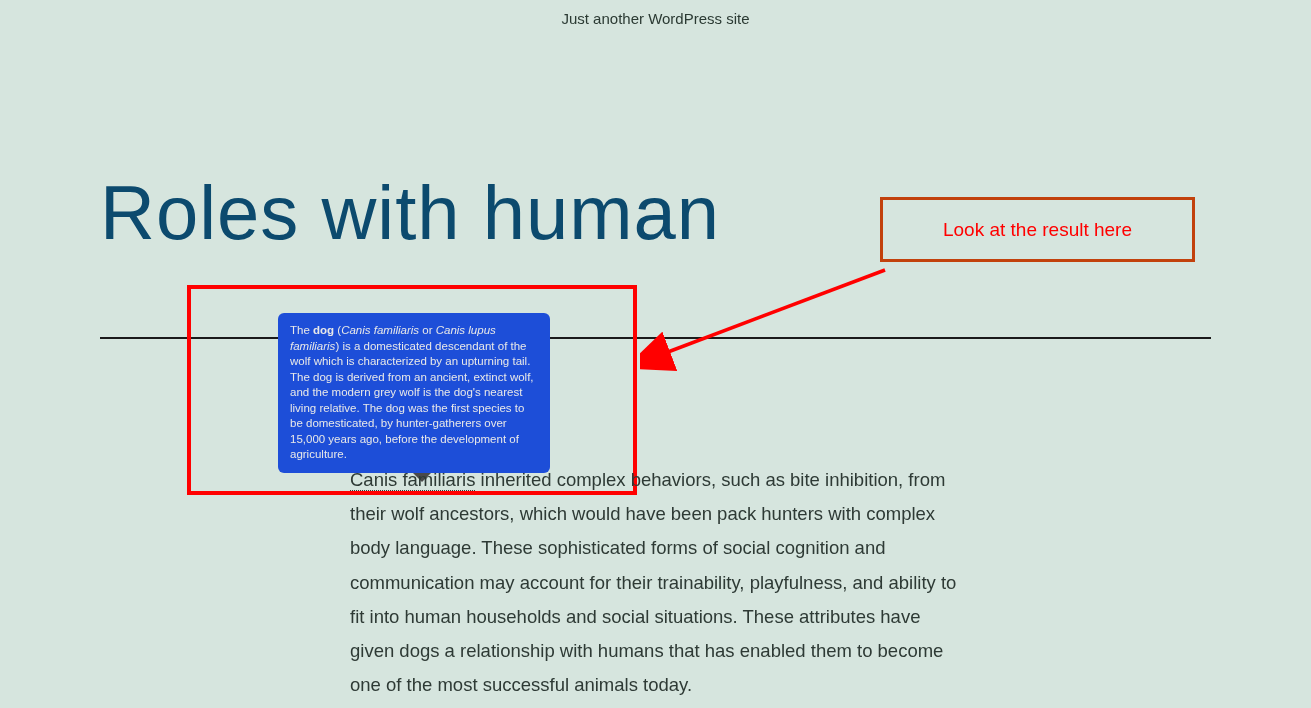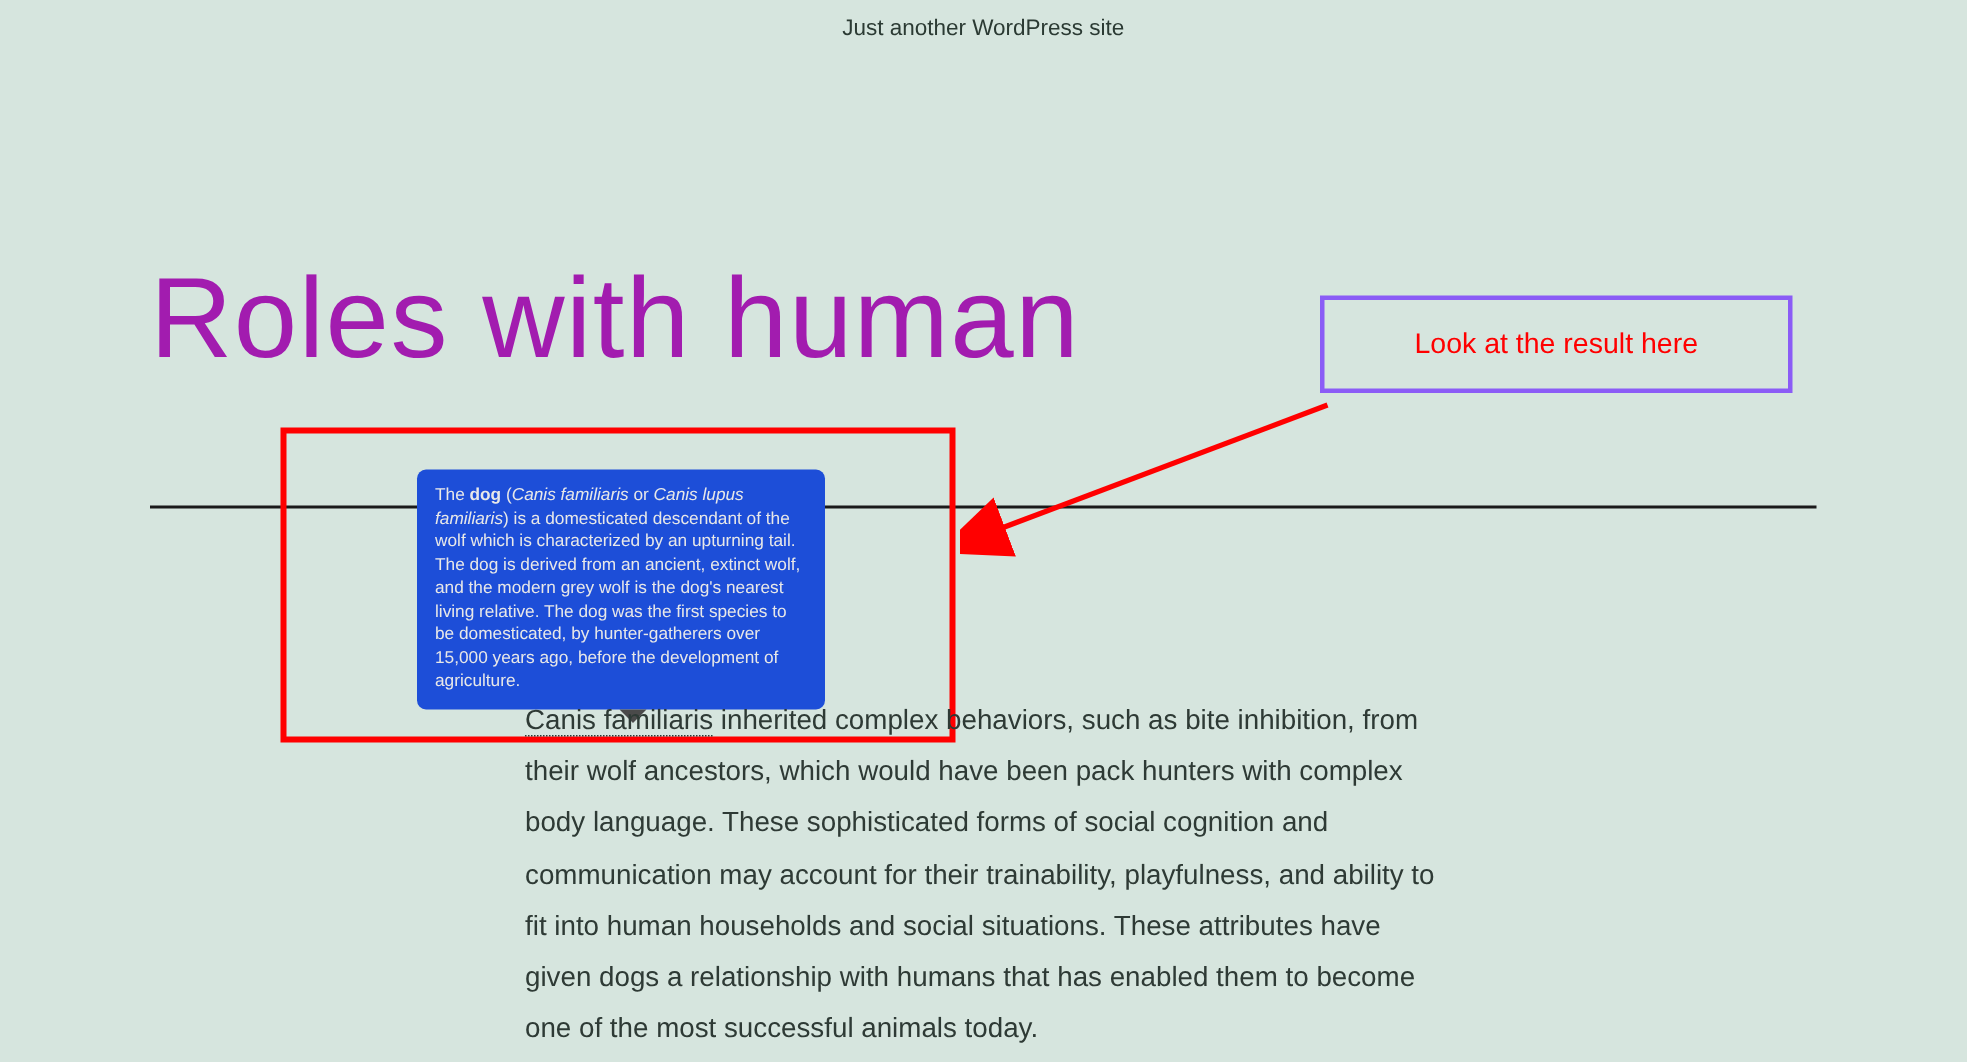--- a/index.html
+++ b/index.html
@@ -33,42 +33,42 @@
     color: #2b3a33;
     margin-top: 10px;
   }
 
   .page-title {
     position: absolute;
     left: 100px;
     top: 175px;
     font-size: 76px;
     font-weight: 200;
-    color: #a21caf;
+    color: #0c4a6e;
     letter-spacing: 1px;
     margin: 0;
     line-height: 1;
   }
 
   .hr-line {
     position: absolute;
     left: 100px;
     right: 100px;
     top: 337px;
     height: 0;
     border-top: 2px solid #1a1a1a;
   }
 
   .callout-box {
     position: absolute;
     left: 880px;
     top: 197px;
     width: 315px;
     height: 65px;
-    border: 3px solid #8b5cf6;
+    border: 3px solid #c2410c;
     box-sizing: border-box;
     display: flex;
     align-items: center;
     justify-content: center;
   }
   .callout-text {
     color: #ff0000;
     font-family: Arial, sans-serif;
     font-size: 19px;
   }

